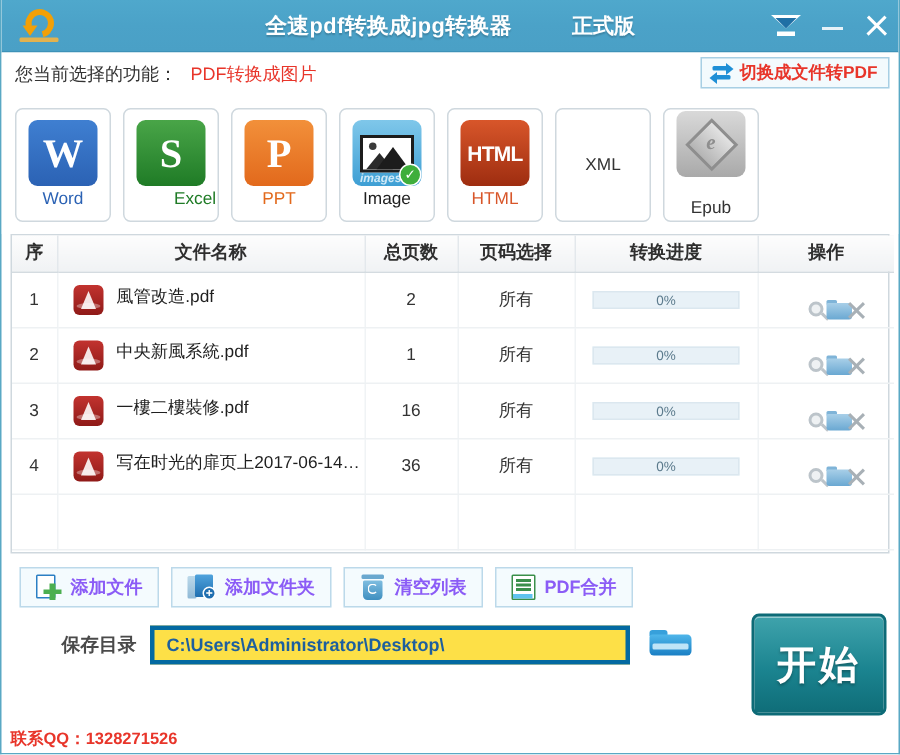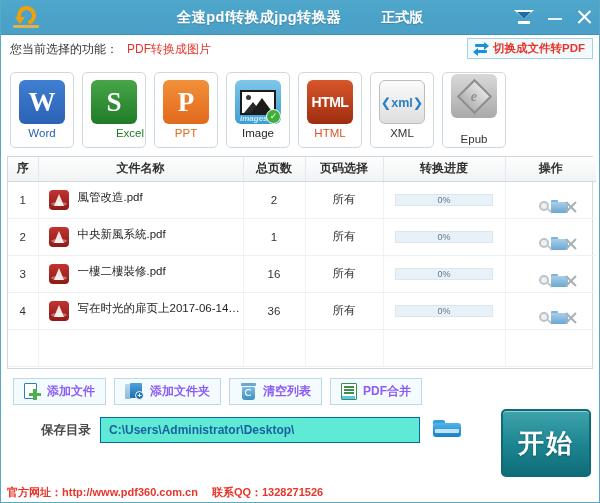--- a/index.html
+++ b/index.html
@@ -376,21 +376,21 @@
   .merge-ico .base2 { position:absolute; left: 1px; bottom: 1.5px; width: 13px; height: 3px; background:#5fc3ef; }
 
   
   .saverow {
     display: flex; align-items: center; gap: 9px;
     padding: 12px 0 0 40px;
   }
   .save-label { font-size: 12.5px; color: #4a4a4a; font-weight: bold; }
   .path-input {
     width: 320px; height: 26px;
-    border: 1px solid #0369a1; background: #5eead4;
+    border: 3px solid #0369a1; background: #fde047;
     display: flex; align-items: center; padding: 0 8px;
     font-size: 12px; color: #1d5f9e; font-weight: bold;
     cursor: text;
   }
   .browse-ico { width: 28px; height: 22px; position: relative; cursor: pointer; flex:none; margin-left: 4px; }
   .browse-ico .tab {
     position:absolute; left:0; top: 1px; width: 12px; height: 4px;
     background: #37a0db; border-radius: 2px 2px 0 0;
   }
   .browse-ico .bd {
@@ -508,23 +508,20 @@
 
     <div class="tile">
       <div class="tile-ico ico-html">
         <span class="glyph">HTML</span>
       </div>
       <span class="tile-label" style="color:#d8562a;">HTML</span>
     </div>
 
 
     <div class="tile">
-      <div class="tile-ico ico-xml">
-        <span class="glyph">❮xml❯</span>
-      </div>
       <span class="tile-label" style="color:#333;">XML</span>
     </div>
 
     <div class="tile">
       <div class="tile-ico ico-epub">
         <div class="epub-dia">
           <span>e</span>
         </div>
       </div>
       <span class="tile-label" style="color:#333;margin-top:12px;">Epub</span>
@@ -713,17 +710,16 @@
         <div class="bd"></div>
         <div class="hl"></div>
     </div>
   </div>
 
   <div class="start-btn">
     <span>开始</span>
   </div>
 
   <div class="statusbar">
-    <span>官方网址：http://www.pdf360.com.cn</span>
     <span>联系QQ：1328271526</span>
   </div>
 
 </div>
 
 </body></html>

